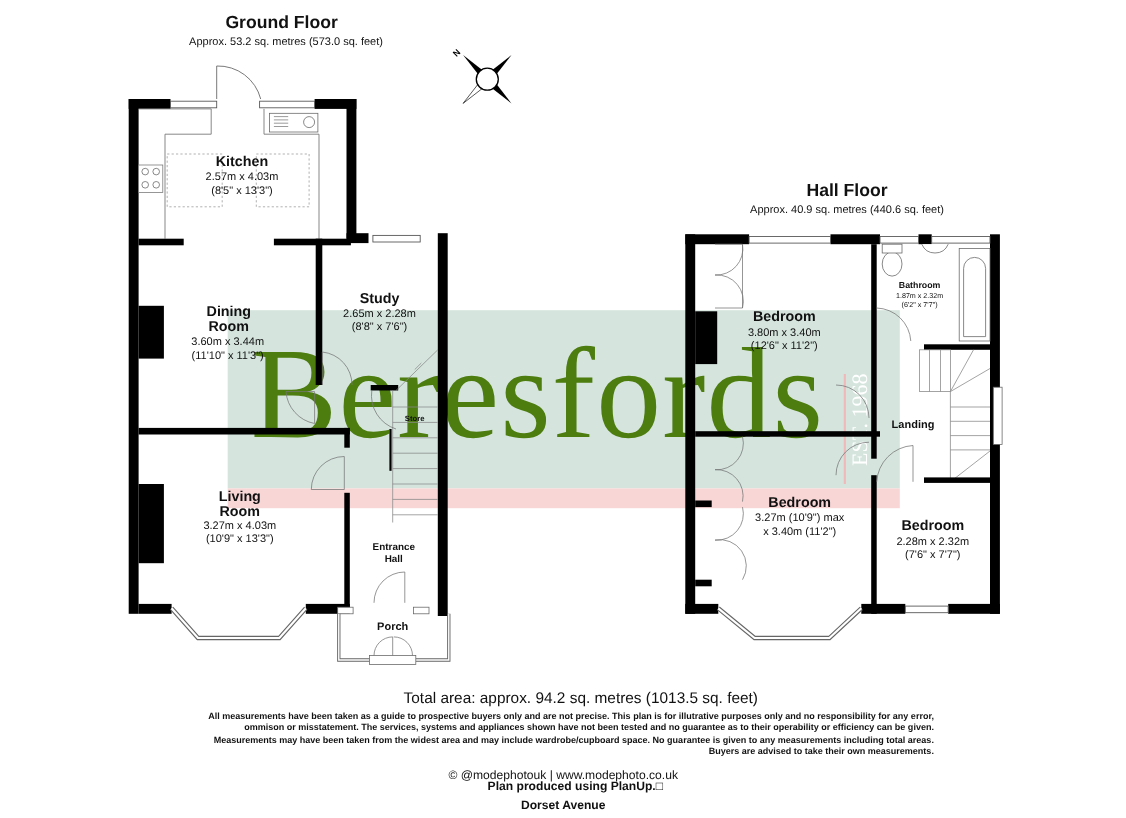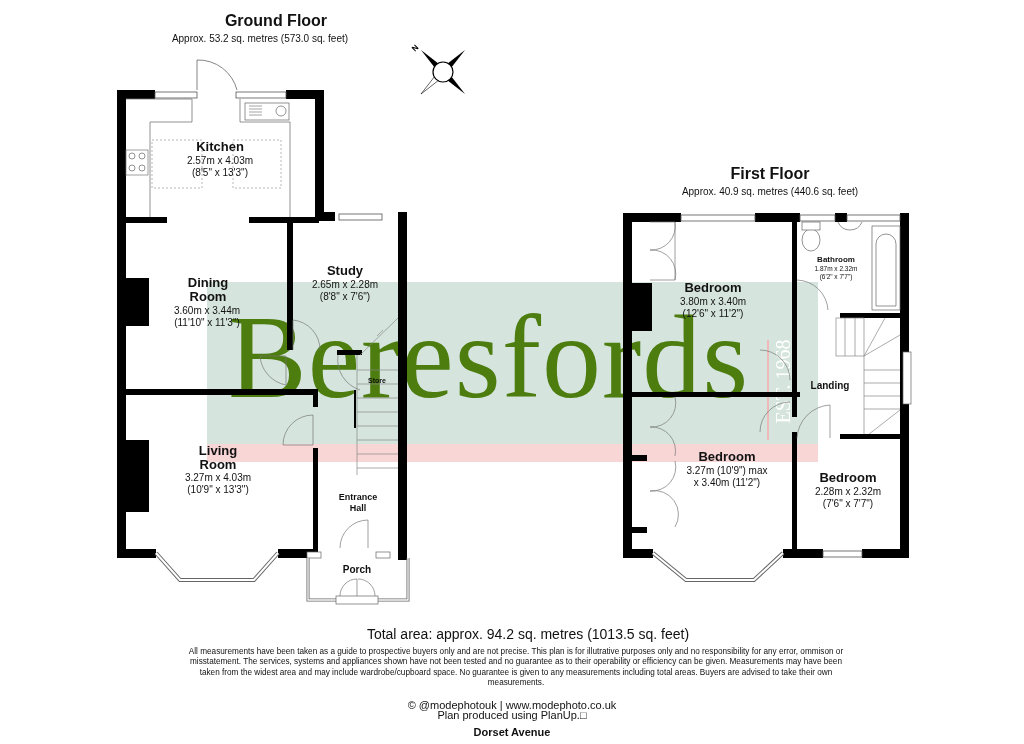--- a/index.html
+++ b/index.html
@@ -5,31 +5,31 @@
   html, body { margin:0; padding:0; background:#ffffff; }
   body { width:1024px; height:744px; position:relative; overflow:hidden; font-family:"Liberation Sans", sans-serif; color:#111; }
   .abs { position:absolute; }
   .floor-title { font-weight:bold; font-size:16px; text-align:center; white-space:nowrap; }
   .floor-sub { font-size:10px; text-align:center; white-space:nowrap; }
   svg.plan { position:absolute; left:0; top:0; }
   .room-name { font-weight:bold; fill:#111; font-family:"Liberation Sans", sans-serif; text-anchor:middle; }
   .room-dim { fill:#111; font-family:"Liberation Sans", sans-serif; text-anchor:middle; }
   .wm { position:absolute; }
   .total { font-size:14px; text-align:center; width:100%; white-space:nowrap; }
-  .disclaimer { font-size:8.2px; line-height:10.3px; text-align:center; }
+  .disclaimer { font-size:8.2px; line-height:10.3px; text-align:right;font-weight:bold; }
   .credit { font-size:11px; line-height:10px; text-align:center; }
   .address { font-size:11px; font-weight:bold; text-align:center; }
 </style>
 </head>
 <body>
 
-<div class="abs floor-title" style="left:176px;top:12px;width:200px;">Ground Floor</div>
+<div class="abs floor-title" style="left:156px;top:12px;width:200px;">Ground Floor</div>
 <div class="abs floor-sub" style="left:140px;top:33px;width:240px;">Approx. 53.2 sq. metres (573.0 sq. feet)</div>
 
-<div class="abs floor-title" style="left:670px;top:165px;width:200px;">First Floor</div>
+<div class="abs floor-title" style="left:670px;top:165px;width:200px;">Hall Floor</div>
 <div class="abs floor-sub" style="left:650px;top:186px;width:240px;">Approx. 40.9 sq. metres (440.6 sq. feet)</div>
 
 <div class="wm" style="left:207px;top:282px;width:611px;height:162px;background:#d5e5de;"></div>
 <div class="wm" style="left:207px;top:444px;width:611px;height:18px;background:#f8d6d6;"></div>
 <div class="wm" style="left:228px;top:298px;width:500px;font-family:'Liberation Serif',serif;font-size:118px;line-height:120px;color:#4d7c0f;letter-spacing:1px;white-space:nowrap;">Beresfords</div>
 <div class="wm" style="left:767px;top:340px;width:2px;height:100px;background:#efb9b9;"></div>
 <div class="wm" style="left:738px;top:370px;width:90px;font-family:'Liberation Serif',serif;font-size:20px;color:#ffffff;transform:rotate(-90deg);white-space:nowrap;text-align:center;">EST. 1968</div>
 
 <svg class="plan" width="1024" height="620" viewBox="0 0 1024 620">
 
@@ -231,14 +231,14 @@
 
     <text class="room-name" x="848" y="482" font-size="13">Bedroom</text>
     <text class="room-dim" x="848" y="495" font-size="10">2.28m x 2.32m</text>
     <text class="room-dim" x="848" y="507" font-size="10">(7'6" x 7'7")</text>
   </g>
 </svg>
 
 <div class="abs total" style="left:16px;top:626px;">Total area: approx. 94.2 sq. metres (1013.5 sq. feet)</div>
 <div class="abs disclaimer" style="left:183px;top:647px;width:666px;">All measurements have been taken as a guide to prospective buyers only and are not precise. This plan is for illutrative purposes only and no responsibility for any error, ommison or misstatement. The services, systems and appliances shown have not been tested and no guarantee as to their operability or efficiency can be given. Measurements may have been taken from the widest area and may include wardrobe/cupboard space. No guarantee is given to any measurements including total areas. Buyers are advised to take their own measurements.</div>
 <div class="abs credit" style="left:362px;top:700px;width:300px;">© @modephotouk | www.modephoto.co.uk</div>
-<div class="abs credit" style="left:362px;top:710px;width:300px;">Plan produced using PlanUp.□</div>
+<div class="abs credit" style="left:373px;top:710px;width:300px;font-weight:bold;">Plan produced using PlanUp.□</div>
 <div class="abs address" style="left:362px;top:726px;width:300px;">Dorset Avenue</div>
 
 </body></html>

